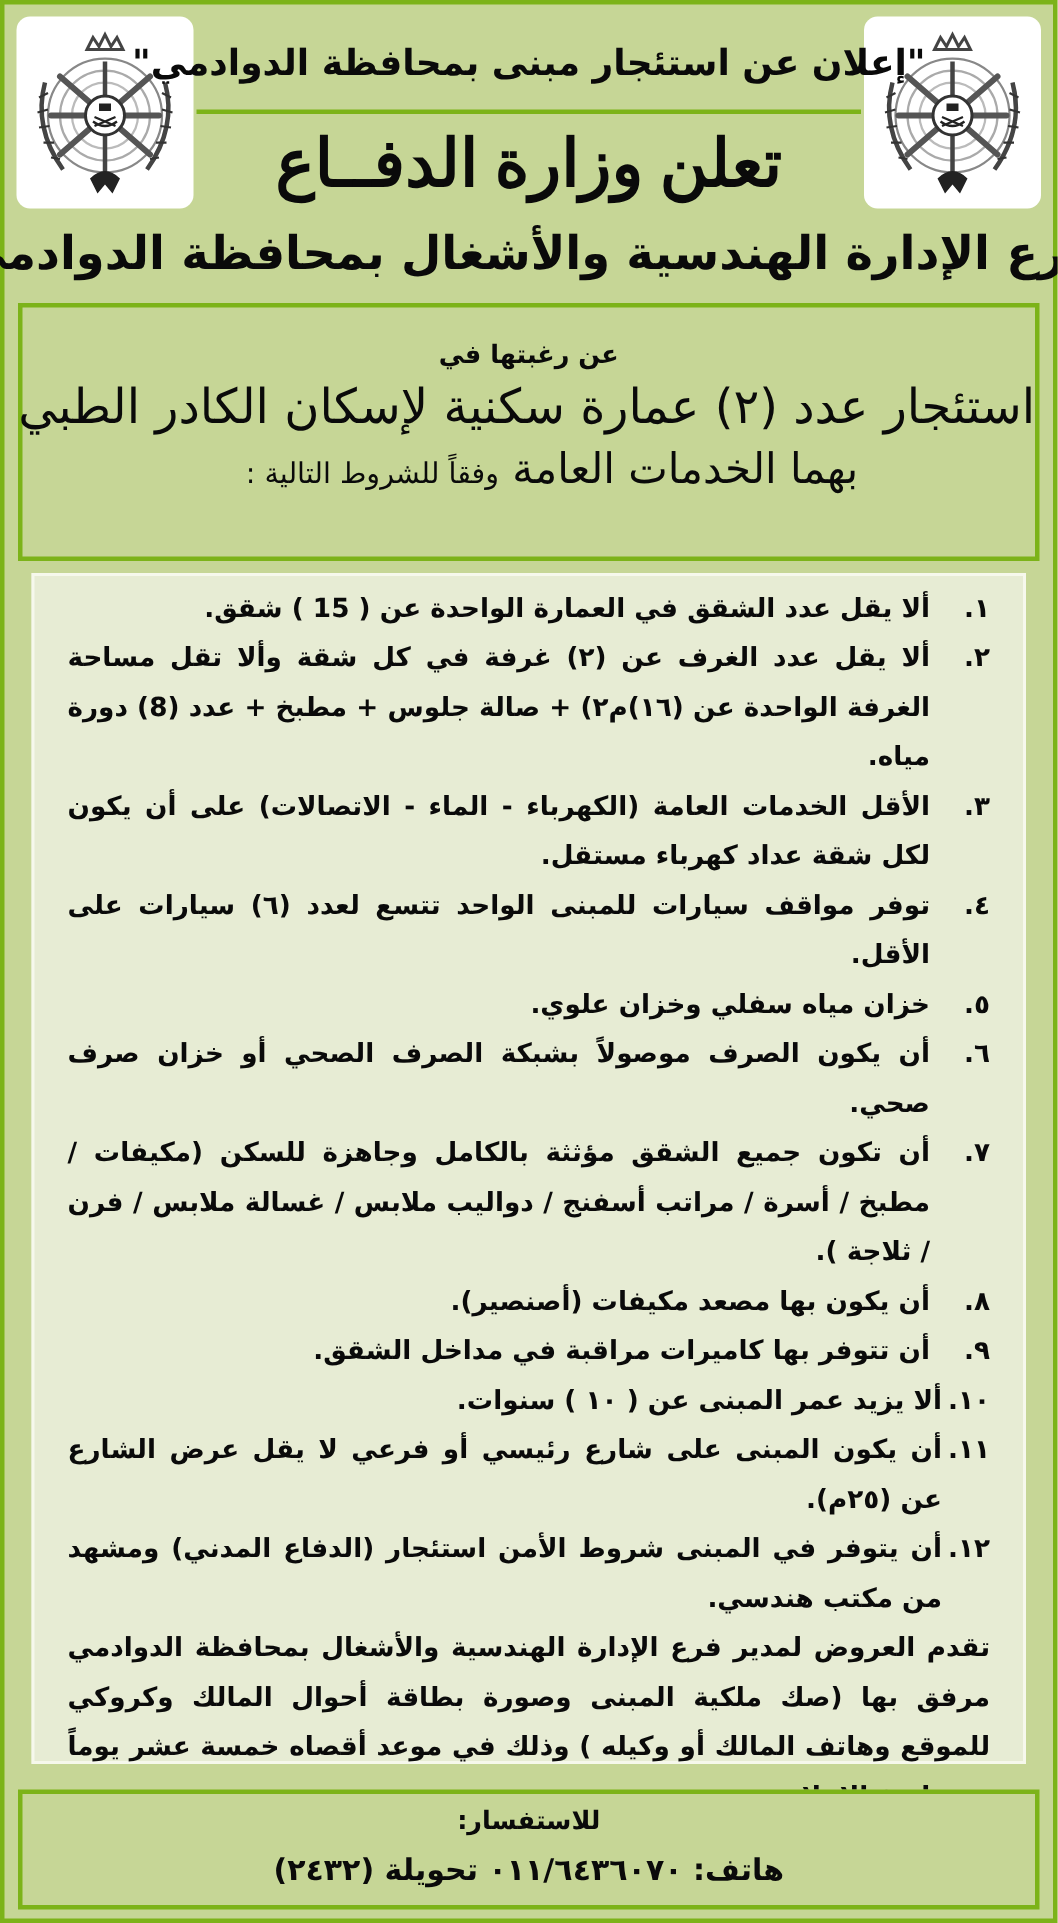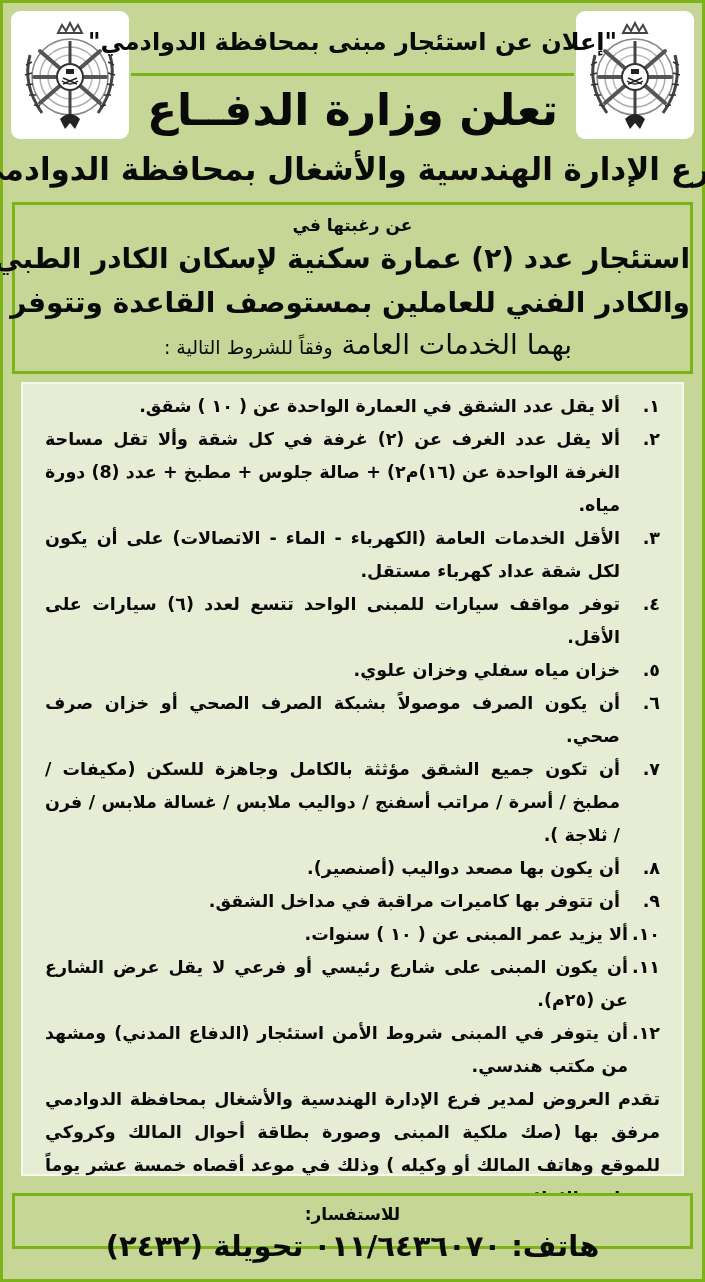--- a/index.html
+++ b/index.html
@@ -31,38 +31,39 @@
     }
     .top-divider {
       position: absolute; left: 128px; right: 128px; top: 70px; height: 3px;
       background: #7cb319;
     }
     .main-title {
       position: absolute; left: 130px; right: 130px; top: 74px; height: 64px;
       display: flex; align-items: center; justify-content: center;
       font-weight: bold; font-size: 44px; white-space: nowrap;
       letter-spacing: 1px;
+      font-family: Liberation Serif, serif;
     }
     .sub-title {
       position: absolute; left: 8px; right: 8px; top: 138px; height: 56px;
       display: flex; align-items: center; justify-content: center;
       font-weight: bold; font-size: 31px; white-space: nowrap;
     }
 
     .intro-box {
       position: absolute; left: 9px; right: 9px; top: 199px; height: 172px;
       border: 3px solid #7cb319;
       background: #c6d696;
       text-align: center;
     }
     .intro-small {
-      font-weight: bold; font-size: 17px; margin-top: 8px; line-height: 24px;
+      font-weight: bold; font-size: 17px; margin-top: 20px; line-height: 24px;
     }
     .intro-big {
-      font-weight: bold; font-size: 28px; line-height: 44px; white-space: nowrap;
+      font-weight: normal; font-size: 32px; line-height: 44px; white-space: nowrap;
     }
     .intro-last {
       font-weight: normal; font-size: 28px; line-height: 40px; white-space: nowrap; margin-left: 31px;
     }
     .intro-last .small { font-size: 19px; }
 
     .terms-box {
       position: absolute; left: 18px; right: 18px; top: 379px; height: 794px;
       background: #e7ecd4;
       border: 2px solid #f6f8ec;
@@ -78,30 +79,30 @@
       flex: 0 0 40px; text-align: right; white-space: nowrap;
     }
     .term.wide .term-num { flex: 0 0 32px; }
     .term-text { flex: 1; text-align: justify; text-align-last: right; }
     .closing {
       margin-top: 0px; text-align: justify; text-align-last: right;
       font-size: 17.5px; line-height: 33px;
     }
 
     .contact-box {
-      position: absolute; left: 9px; right: 9px; top: 1190px; height: 56px;
+      position: absolute; left: 9px; right: 9px; top: 1190px; height: 80px;
       border: 3px solid #7cb319;
       background: #c6d696;
       text-align: center;
     }
     .contact-label {
       font-weight: bold; font-size: 17px; line-height: 24px; margin-top: 6px;
     }
     .contact-phone {
-      font-weight: bold; font-size: 29px; line-height: 40px; white-space: nowrap;
+      font-weight: bold; font-size: 20px; line-height: 40px; white-space: nowrap;
     }
   </style>
 </head>
 <body>
 
 <div class="frame">
 
   <div class="emblem right">
     <svg viewBox="0 0 108 120">
       <g fill="none" stroke="#555" stroke-width="1.5">
@@ -161,31 +162,30 @@
   </div>
 
   <div class="top-title">"إعلان عن استئجار مبنى بمحافظة الدوادمي"</div>
   <div class="top-divider"></div>
   <div class="main-title">تعلن وزارة الدفــاع</div>
   <div class="sub-title">فرع الإدارة الهندسية والأشغال بمحافظة الدوادمي</div>
 
   <div class="intro-box">
     <div class="intro-small">عن رغبتها في</div>
     <div class="intro-big">استئجار عدد (٢) عمارة سكنية لإسكان الكادر الطبي</div>
-    <div class="intro-big">والكادر الفني للعاملين بمستوصف القاعدة وتتوفر</div>
     <div class="intro-last">
       <span>بهما الخدمات العامة</span>
       <span class="small">وفقاً للشروط التالية :</span>
     </div>
   </div>
 
   <div class="terms-box">
     <div class="term">
       <span class="term-num">١.</span>
-      <span class="term-text">ألا يقل عدد الشقق في العمارة الواحدة عن ( ١٠ ) شقق.</span>
+      <span class="term-text">ألا يقل عدد الشقق في العمارة الواحدة عن ( 15 ) شقق.</span>
     </div>
     <div class="term">
       <span class="term-num">٢.</span>
       <span class="term-text">ألا يقل عدد الغرف عن (٢) غرفة في كل شقة وألا تقل مساحة الغرفة الواحدة عن (١٦)م٢) + صالة جلوس + مطبخ + عدد (8) دورة مياه.</span>
     </div>
     <div class="term">
       <span class="term-num">٣.</span>
       <span class="term-text">الأقل الخدمات العامة (الكهرباء - الماء - الاتصالات) على أن يكون لكل شقة عداد كهرباء مستقل.</span>
     </div>
     <div class="term">
@@ -199,21 +199,21 @@
     <div class="term">
       <span class="term-num">٦.</span>
       <span class="term-text">أن يكون الصرف موصولاً بشبكة الصرف الصحي أو خزان صرف صحي.</span>
     </div>
     <div class="term">
       <span class="term-num">٧.</span>
       <span class="term-text">أن تكون جميع الشقق مؤثثة بالكامل وجاهزة للسكن (مكيفات / مطبخ / أسرة / مراتب أسفنج / دواليب ملابس / غسالة ملابس / فرن / ثلاجة ).</span>
     </div>
     <div class="term">
       <span class="term-num">٨.</span>
-      <span class="term-text">أن يكون بها مصعد دواليب (أصنصير).</span>
+      <span class="term-text">أن يكون بها مصعد مكيفات (أصنصير).</span>
     </div>
     <div class="term">
       <span class="term-num">٩.</span>
       <span class="term-text">أن تتوفر بها كاميرات مراقبة في مداخل الشقق.</span>
     </div>
     <div class="term wide">
       <span class="term-num">١٠.</span>
       <span class="term-text">ألا يزيد عمر المبنى عن ( ١٠ ) سنوات.</span>
     </div>
     <div class="term wide">

